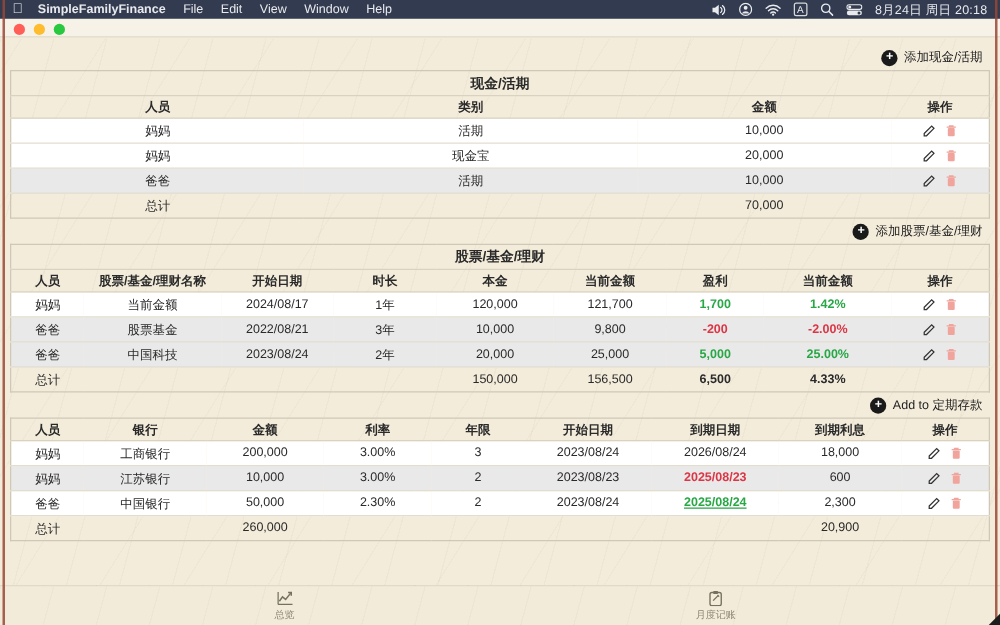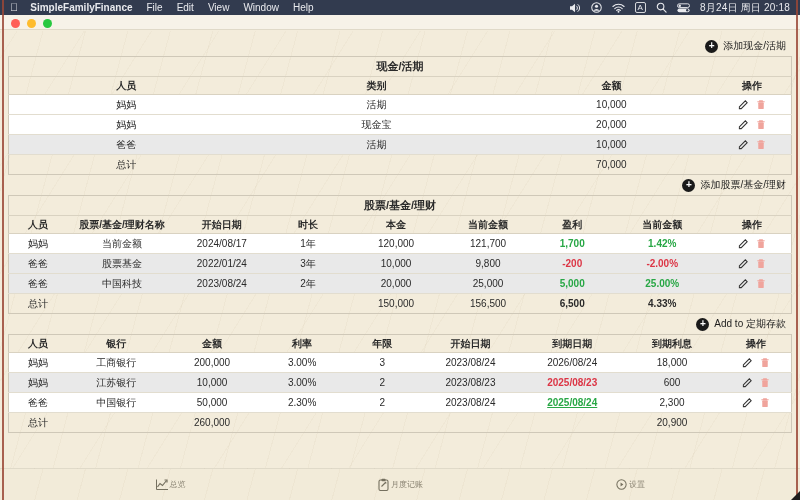--- a/index.html
+++ b/index.html
@@ -62,21 +62,21 @@
   .icon-btn { background:none; border:none; padding:0; cursor:pointer; line-height:0; }
 
   
   .tabbar { position:absolute; left:0; right:0; bottom:0; height:32px; z-index:20;
             background:
               repeating-linear-gradient(105deg, rgba(151,124,78,.05) 0 1px, transparent 1px 41px),
               #f2ebd9;
             border-top:1px solid rgba(0,0,0,.07);
             display:flex; justify-content:center; }
   .tabbar-inner { width:690px; display:flex; }
-  .tab { flex:1; display:flex; flex-direction:row; align-items:center; justify-content:center; gap:1px;
+  .tab { flex:1; display:flex; flex-direction:column; align-items:center; justify-content:center; gap:1px;
          cursor:pointer; color:#8b8574; }
   .tab .tab-label { font-size:8px; }
   .tab.active { color:#ef8418; }
   .resize-grip { position:absolute; right:0; bottom:0; width:0; height:0; z-index:50;
                  border-left:9px solid transparent; border-bottom:9px solid #1c1c1c; }
 </style>
 </head>
 <body>
 
 <div class="screen">
@@ -261,21 +261,21 @@
           <button class="icon-btn"><svg width="10" height="11" viewBox="0 0 10 12">
                     <path d="M1 3h8M3.5 3V1.8h3V3" stroke="#f0a49c" stroke-width="1.1" fill="none"></path>
                     <rect x="2" y="3.6" width="6" height="7.4" rx="1" fill="#f0a49c"></rect>
                   </svg></button>
         </span>
             </td>
       </tr>
       <tr class="data-row row-gray">
         <td>爸爸</td>
         <td>股票基金</td>
-        <td>2022/01/24</td>
+        <td>2022/08/21</td>
         <td>3年</td>
         <td>10,000</td>
         <td>9,800</td>
         <td class="neg">-200</td>
         <td class="neg">-2.00%</td>
         <td>
               <span class="ops">
           <button class="icon-btn"><svg width="11" height="11" viewBox="0 0 12 12">
                     <path d="M1.5 8.5 8 2l2 2-6.5 6.5H1.5z" fill="none" stroke="#333" stroke-width="1.1"></path>
                   </svg></button>
@@ -442,27 +442,20 @@
         <span class="tab-label">总览</span>
       </div>
       <div class="tab">
         <svg width="13" height="13" viewBox="0 0 13 13">
           <rect x="2" y="2" width="9" height="10.5" rx="1.5" stroke="#75705f" stroke-width="1.1" fill="none"></rect>
           <rect x="4.5" y="0.8" width="4" height="2.4" rx="0.8" fill="#75705f"></rect>
           <path d="M4.5 8.5 8.5 4.5 M8 4l1.3 1.3" stroke="#75705f" stroke-width="1.1" fill="none"></path>
         </svg>
         <span class="tab-label">月度记账</span>
       </div>
-      <div class="tab">
-        <svg width="13" height="13" viewBox="0 0 14 14">
-          <circle cx="7" cy="7" r="5" stroke="#75705f" stroke-width="1.1" fill="none"></circle>
-          <path d="M6 4.8l3 2.2-3 2.2z" fill="#75705f"></path>
-        </svg>
-        <span class="tab-label">设置</span>
-      </div>
     </div>
   </div>
 
   <div class="edge-line left"></div>
   <div class="edge-line right"></div>
   <div class="resize-grip"></div>
 
 </div>
 
 </body></html>

